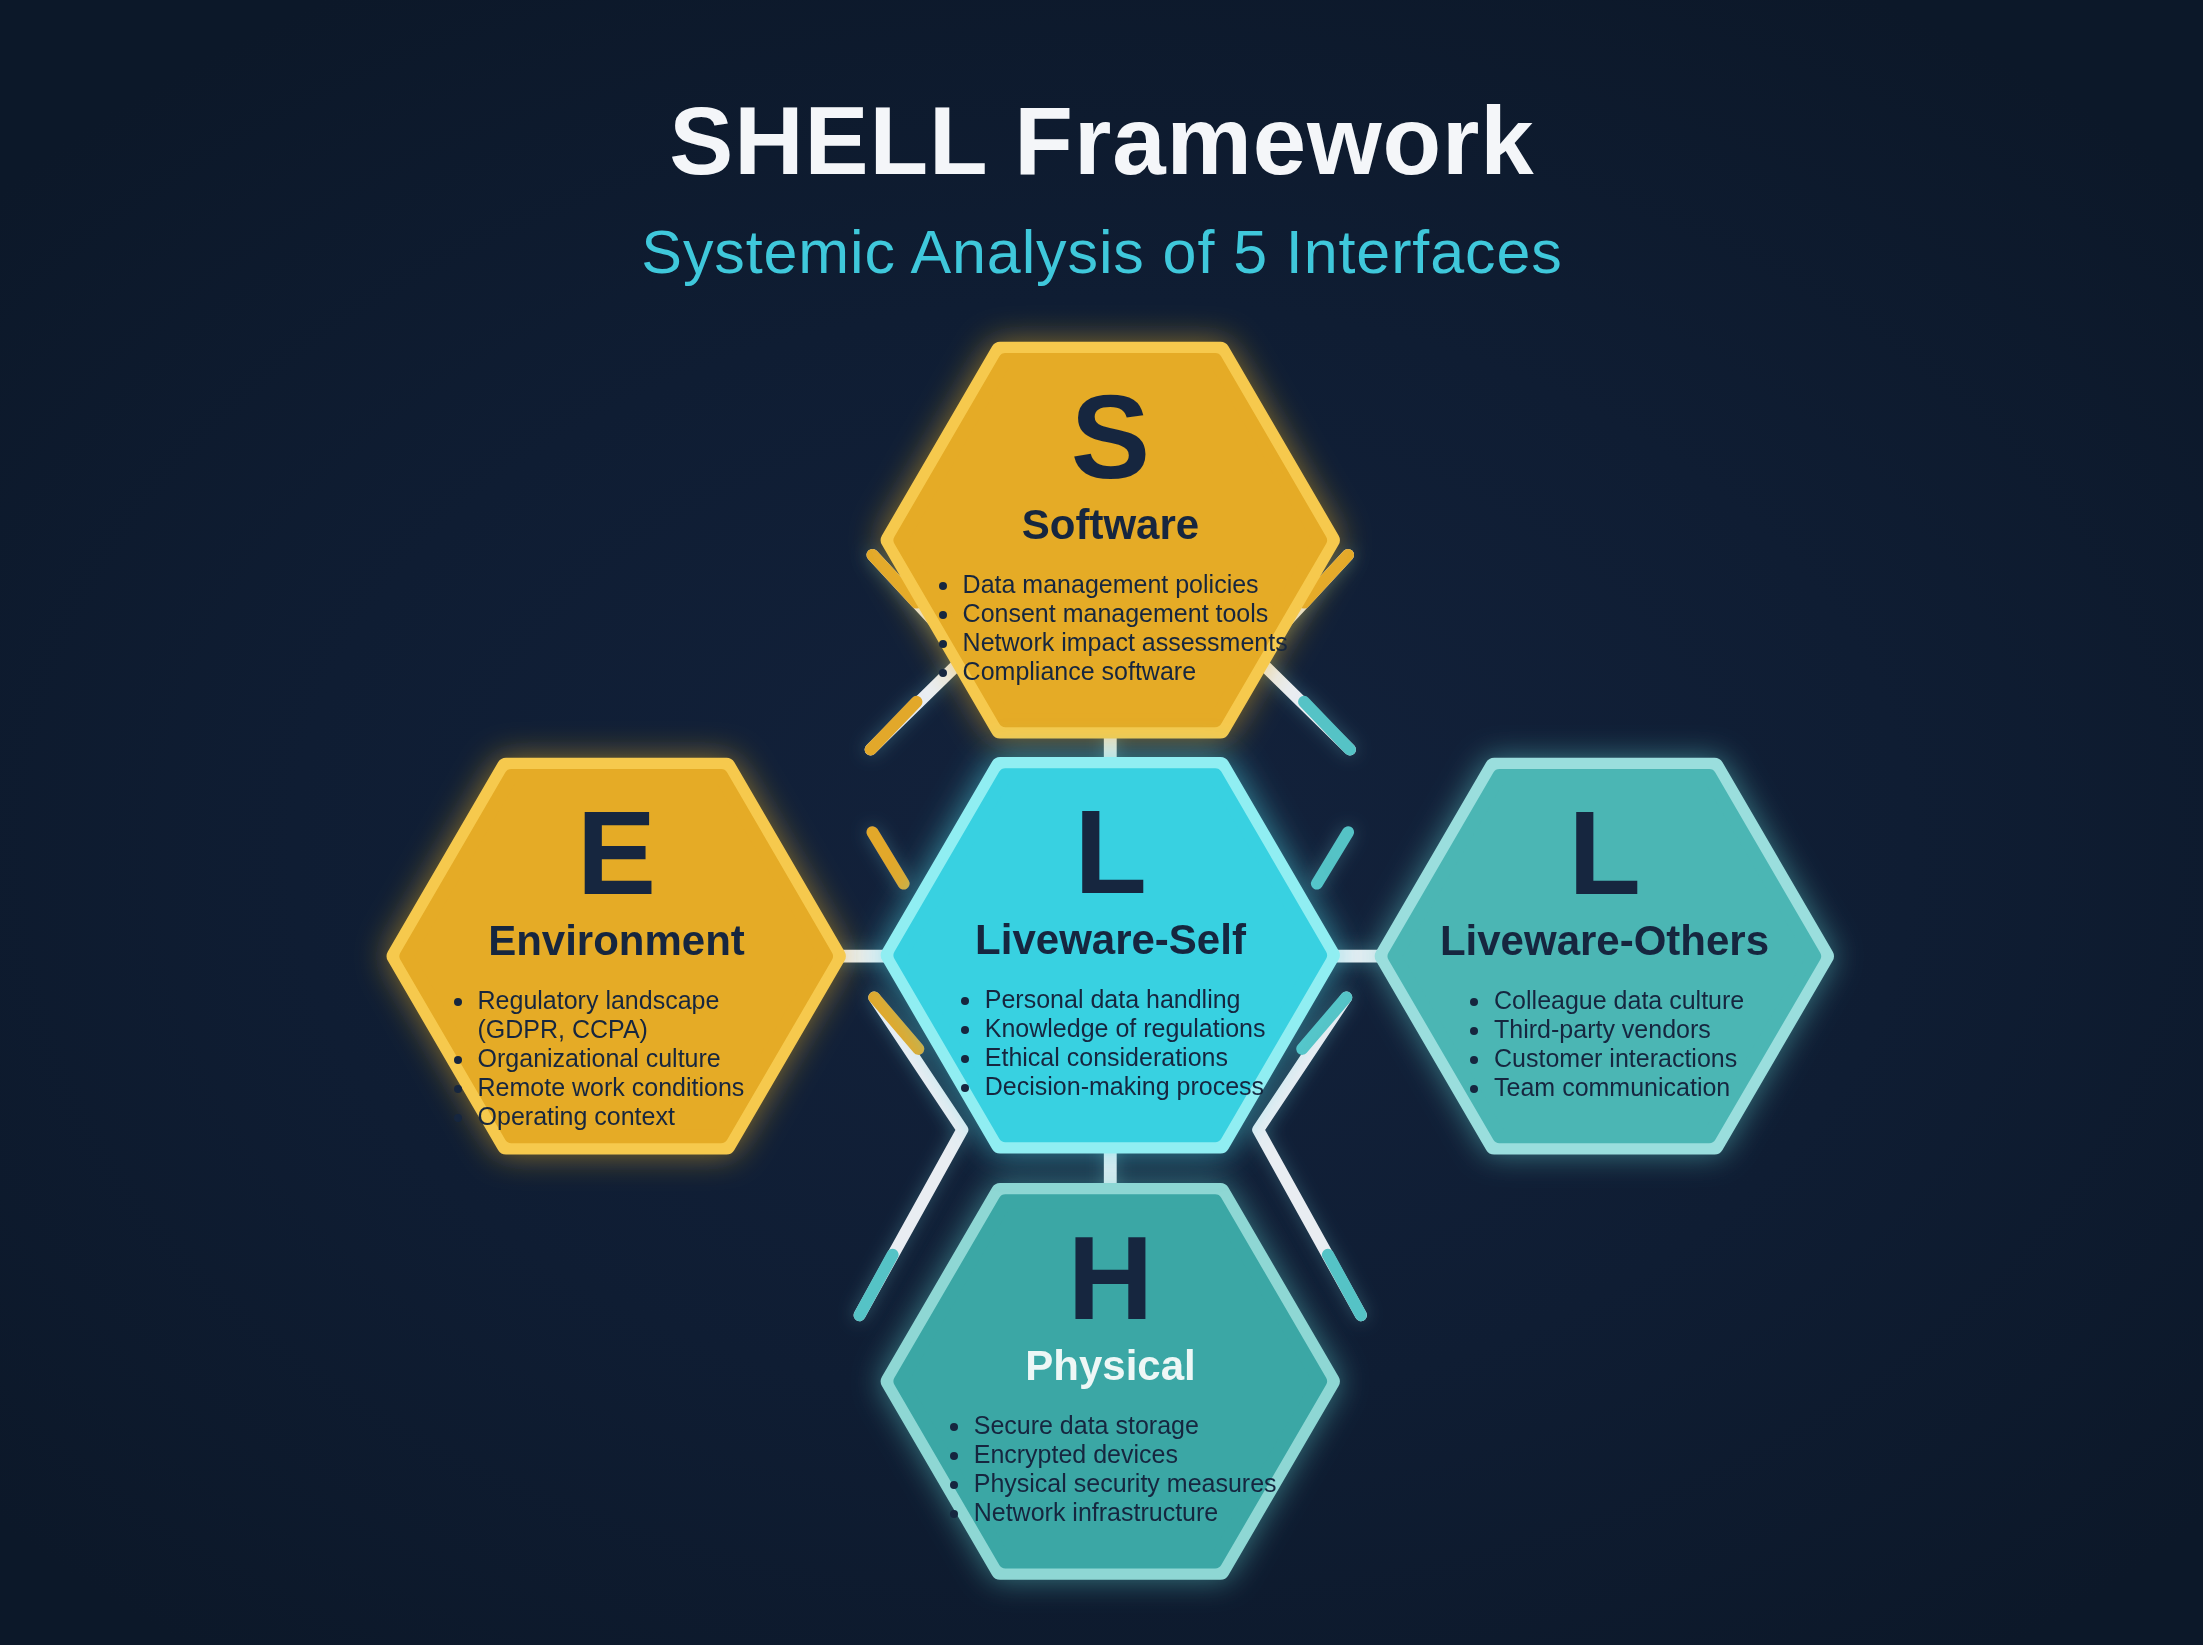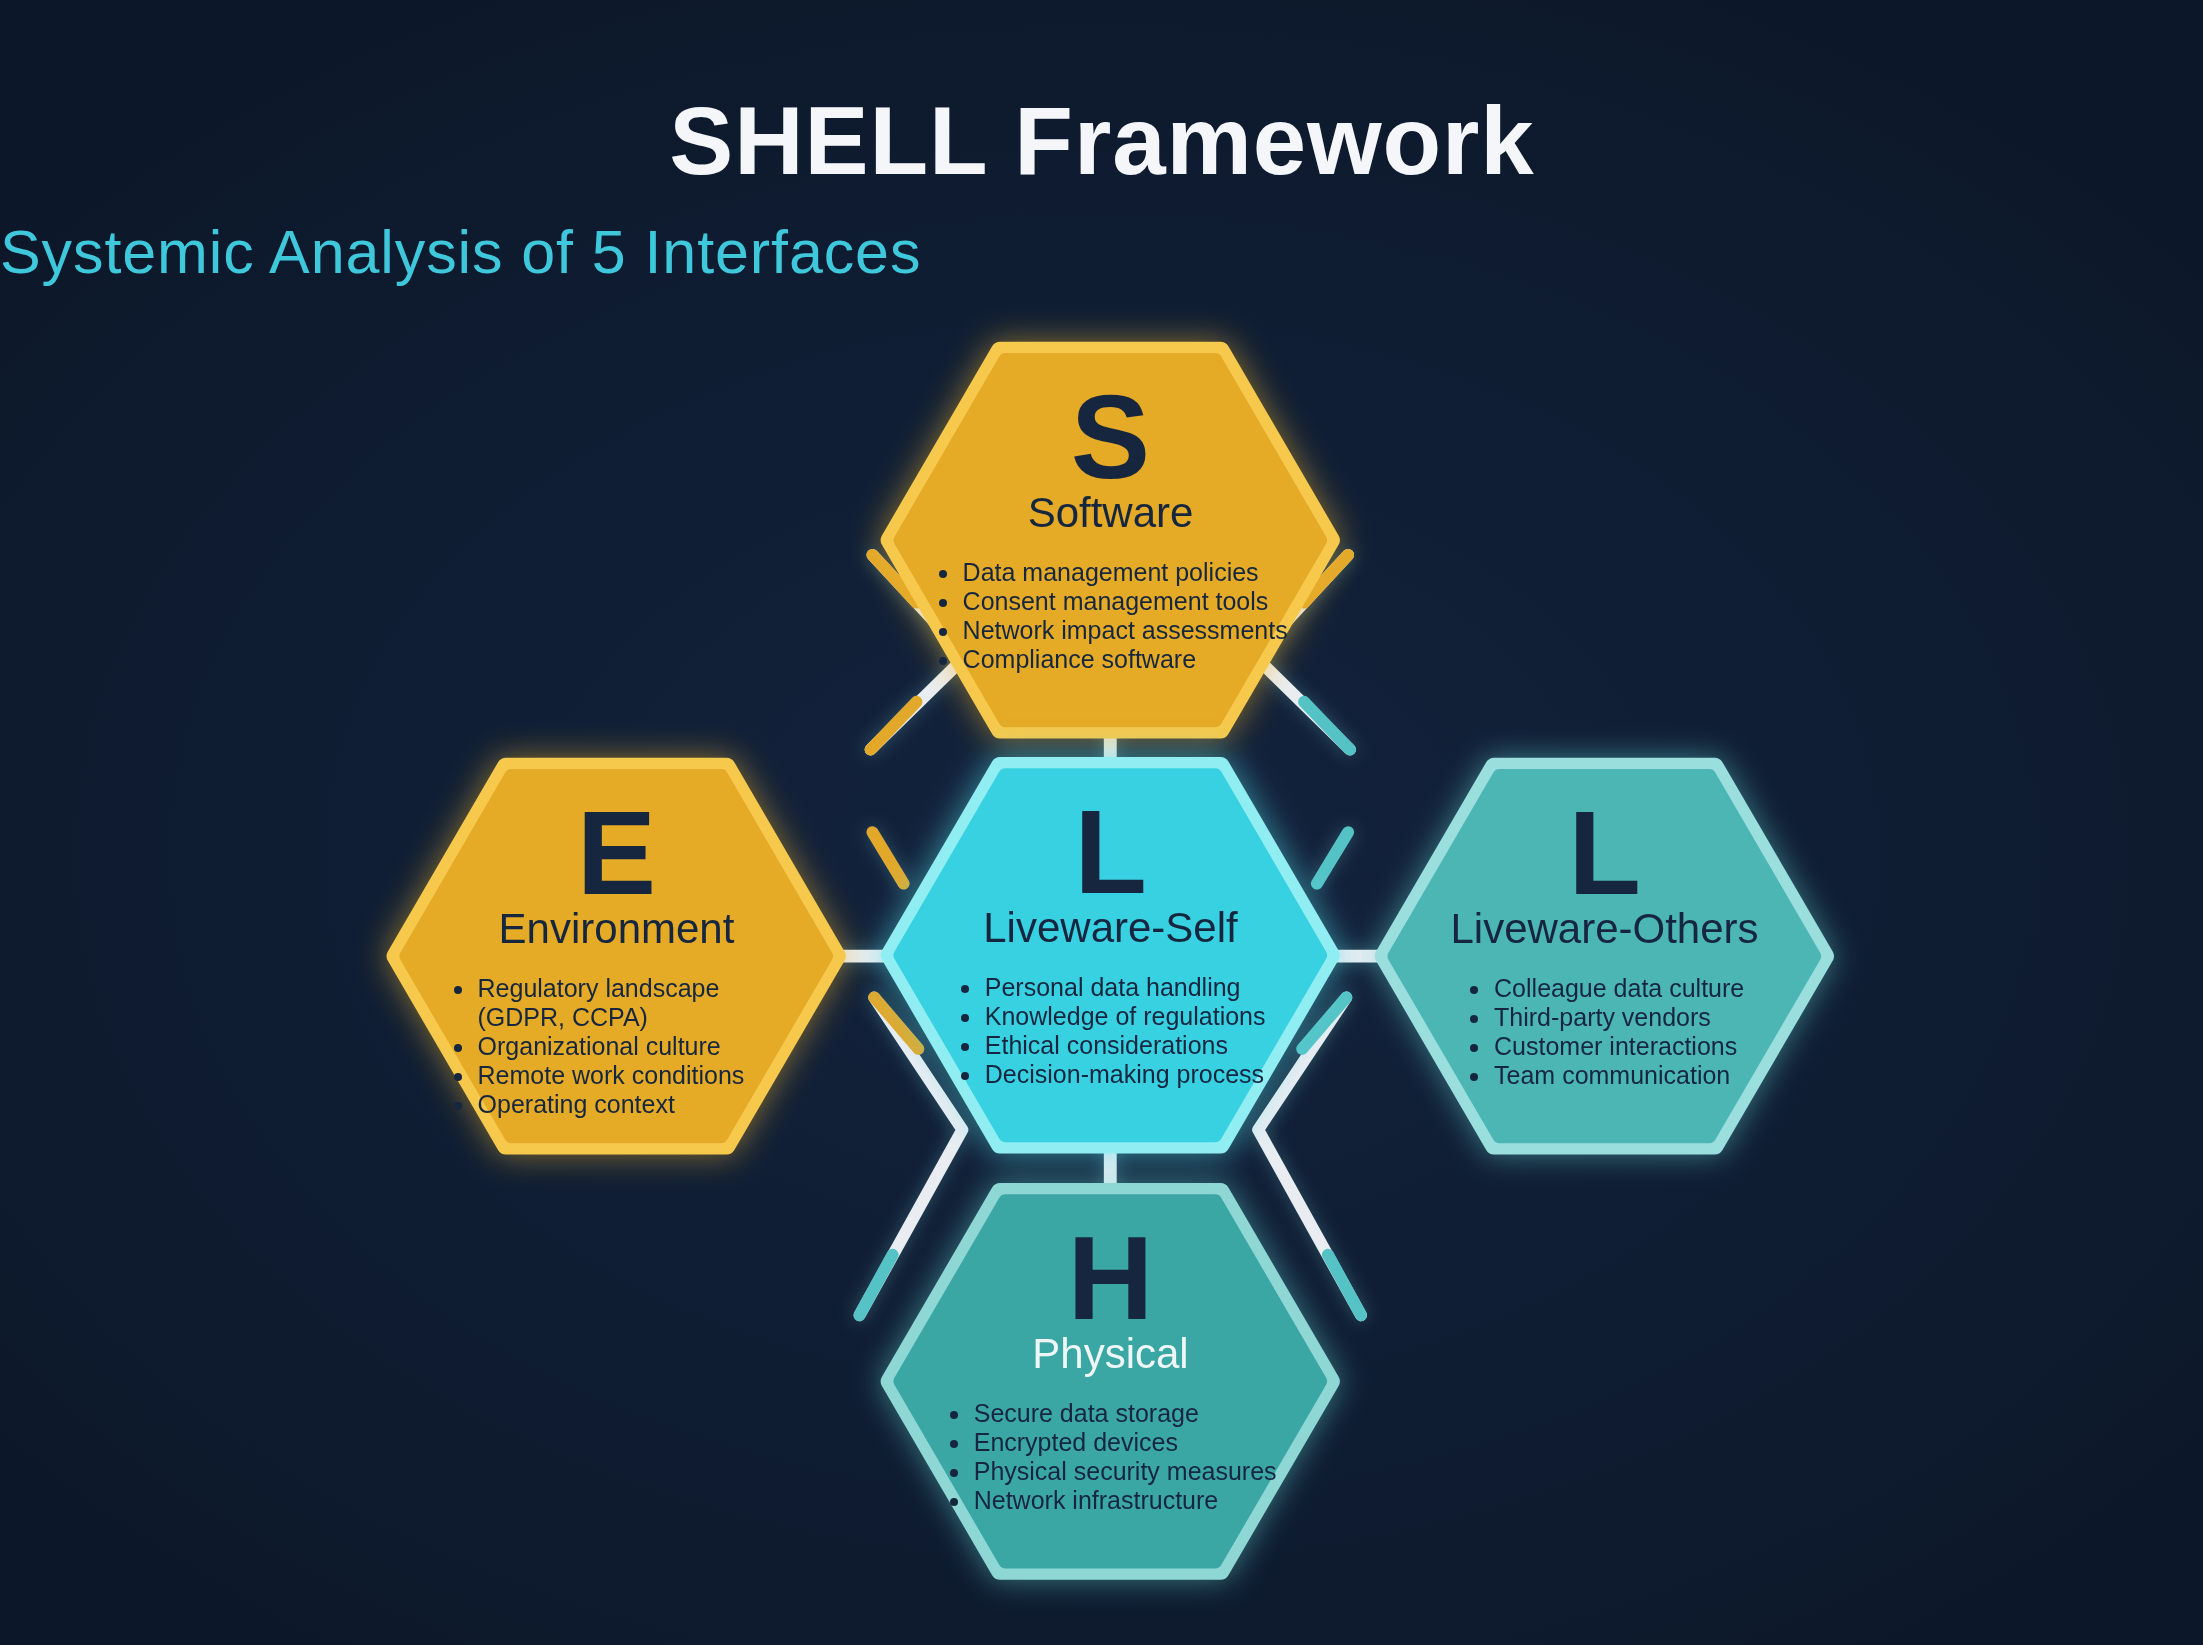--- a/index.html
+++ b/index.html
@@ -13,38 +13,38 @@
   #lattice { position: absolute; left: 0; top: 0; }
 
   .page-title {
     position: absolute; top: 88px; left: 0; width: 100%;
     text-align: center;
     font-size: 96px; font-weight: 800; letter-spacing: 0.9px;
     color: #f4f6f9; line-height: 1.1;
   }
   .page-subtitle {
     position: absolute; top: 219px; left: 0; width: 100%;
-    text-align: left;
+    text-align: center;
     font-size: 61px; font-weight: 400; letter-spacing: 0.9px;
     color: #3fc8db; line-height: 1.1;
   }
 
   .hex-content {
     position: absolute; width: 441px; height: 378px;
     display: flex; flex-direction: column; align-items: center;
     color: #16263f; text-align: center;
   }
   .hex-letter {
     margin-top: 37px;
     font-size: 119px; font-weight: 800; line-height: 0.82;
     color: #16263f;
   }
   .hex-name {
-    margin-top: 6px;
-    font-size: 42px; font-weight: 400; line-height: 1.0;
+    margin-top: 18px;
+    font-size: 42px; font-weight: 700; line-height: 1.0;
     color: #16263f;
   }
   .hex-name.light { color: #eef7f6; }
   .hex-bullets {
     margin: 24px 0 0 0;
     padding: 0 0 0 27.5px;
     list-style: disc outside;
     width: max-content; max-width: 360px;
     text-align: left;
     font-size: 25px; font-weight: 500; line-height: 29px;

